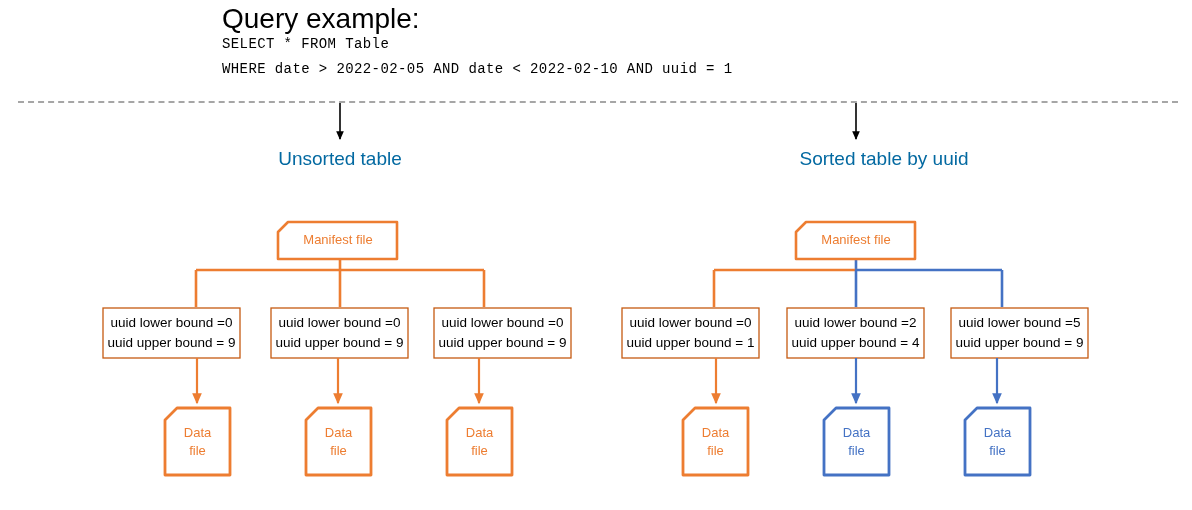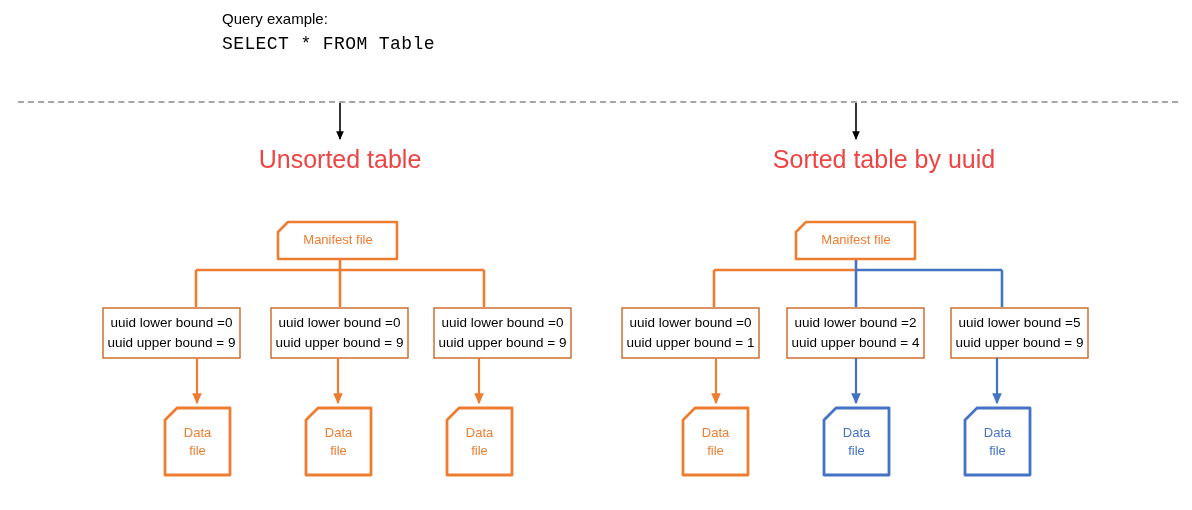--- a/index.html
+++ b/index.html
@@ -19,51 +19,51 @@
 
   
   #query-block {
     position: absolute;
     left: 222px;
     top: 6px;
     width: 900px;
   }
   .query-title {
     font-family: "Liberation Sans", sans-serif;
-    font-size: 15px;
+    font-size: 28px;
     line-height: 26px;
     color: #000000;
     white-space: pre;
   }
   .query-line {
     font-family: "Liberation Mono", monospace;
-    font-size: 18px;
+    font-size: 14px;
     line-height: 25px;
     letter-spacing: 0.4px;
     color: #000000;
     white-space: pre;
   }
 
   
   #divider {
     position: absolute;
     left: 18px;
     top: 101px;
     width: 1160px;
     height: 0;
     border-top: 2px dashed #a6a6a6;
   }
 
   
   .section-heading {
     position: absolute;
     font-family: "Liberation Sans", sans-serif;
-    font-size: 25px;
+    font-size: 19px;
     line-height: 24px;
-    color: #ef4444;
+    color: #0369a1;
     white-space: nowrap;
     transform: translateX(-50%);
   }
   #heading-unsorted { left: 340px; top: 147px; }
   #heading-sorted   { left: 856px; top: 147px; margin-left: 28px; }
 
   
   #diagram-svg {
     position: absolute;
     left: 0;
@@ -85,20 +85,21 @@
     dominant-baseline: middle;
     text-anchor: middle;
   }
 </style>
 </head>
 <body>
 
 <div id="query-block">
   <div class="query-title">Query example:</div>
   <div class="query-line">SELECT * FROM Table</div>
+  <div class="query-line">WHERE date &gt; 2022-02-05 AND date &lt; 2022-02-10 AND uuid = 1</div>
 </div>
 
 <div id="divider"></div>
 
 <div class="section-heading" id="heading-unsorted">Unsorted table</div>
 <div class="section-heading" id="heading-sorted">Sorted table by uuid</div>
 
 <svg id="diagram-svg" viewBox="0 0 1192 510">
   <defs>
     <marker id="arrow-black" viewBox="0 0 10 10" refX="8" refY="5" markerWidth="6" markerHeight="6" orient="auto-start-reverse">

